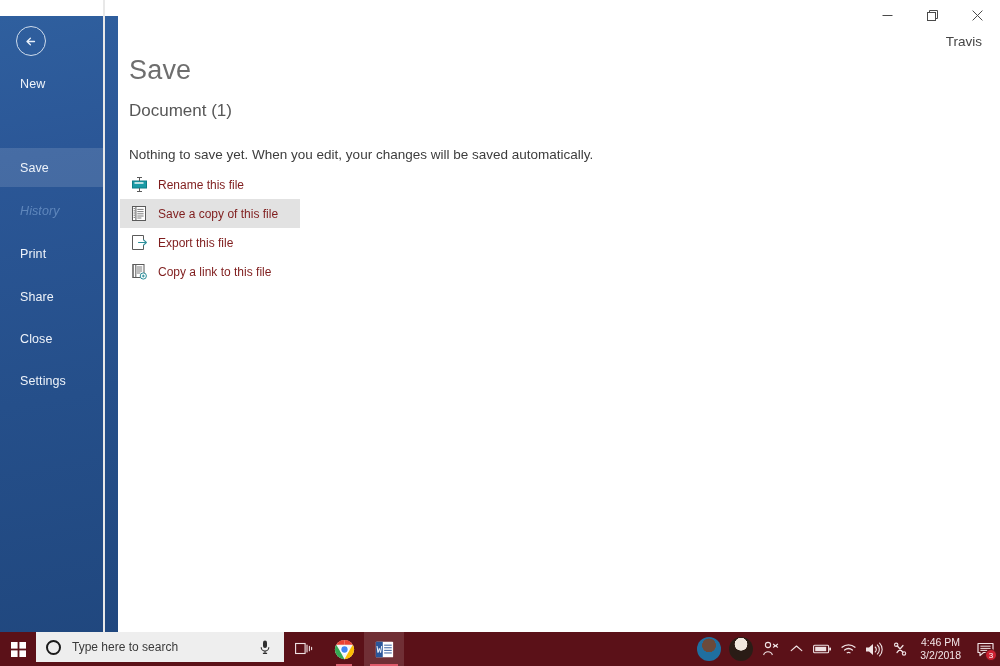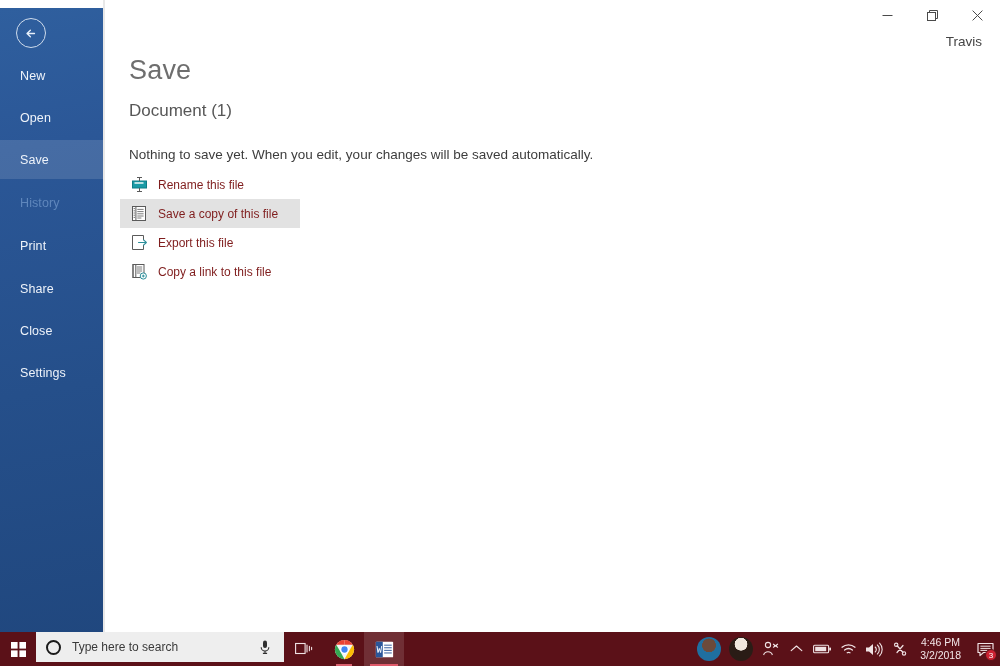--- a/index.html
+++ b/index.html
@@ -11,21 +11,21 @@
   #app { position: relative; width: 1000px; height: 666px; }
 
   
   .backstage {
     position: absolute; left: 0; top: 0; width: 1000px; height: 632px;
     background: #ffffff;
   }
 
   
   .rail {
-    position: absolute; left: 0; top: 8px; width: 104px; height: 632px;
+    position: absolute; left: 0; top: 16px; width: 118px; height: 632px;
     background: linear-gradient(170deg, #2f5f9e 0%, #2b5797 22%, #254f8a 60%, #20477e 100%);
   }
   .rail-sep {
     position: absolute; left: 103px; top: 0; width: 2px; height: 632px;
     background: #e8e8e8;
   }
   .back-btn {
     position: absolute; left: 16px; top: 10px; width: 30px; height: 30px;
     border: 1.4px solid #cfdcec; border-radius: 50%;
     display: flex; align-items: center; justify-content: center;
@@ -34,21 +34,21 @@
   .back-btn svg { display: block; }
 
   .rail-item {
     position: absolute; left: 0; width: 103px; height: 39px;
     display: flex; align-items: center;
     padding-left: 20px;
     color: #eef3fa; font-size: 12.5px; letter-spacing: .1px;
     cursor: pointer;
   }
   .rail-item.selected { background: rgba(255,255,255,.13); }
-  .rail-item.disabled { color: #5f87bc; cursor: default; }
+  .rail-item.disabled { color: #5f87bc; cursor: default; font-style: italic; }
 
   
   .wincontrols {
     position: absolute; right: 0; top: 0; height: 30px;
     display: flex; align-items: stretch;
   }
   .wc {
     width: 45px; display: flex; align-items: center; justify-content: center;
     cursor: pointer;
   }
@@ -162,23 +162,20 @@
 
     <div class="rail">
       <div class="back-btn">
         <svg width="17" height="17" viewBox="0 0 17 17" aria-hidden="true">
           <path d="M11.5 8.5 H4.2 M7.4 5.3 L4.0 8.5 L7.4 11.7" stroke="#e8f0fa" stroke-width="1.3" fill="none" stroke-linecap="round" stroke-linejoin="round"></path>
         </svg>
       </div>
 
       <div class="rail-item" style="top:48px">
         <span>New</span>
-      </div>
-      <div class="rail-item" style="top:90px">
-        <span>Open</span>
       </div>
       <div class="rail-item selected" style="top:132px">
         <span>Save</span>
       </div>
       <div class="rail-item disabled" style="top:175px">
         <span>History</span>
       </div>
       <div class="rail-item" style="top:218px">
         <span>Print</span>
       </div>

